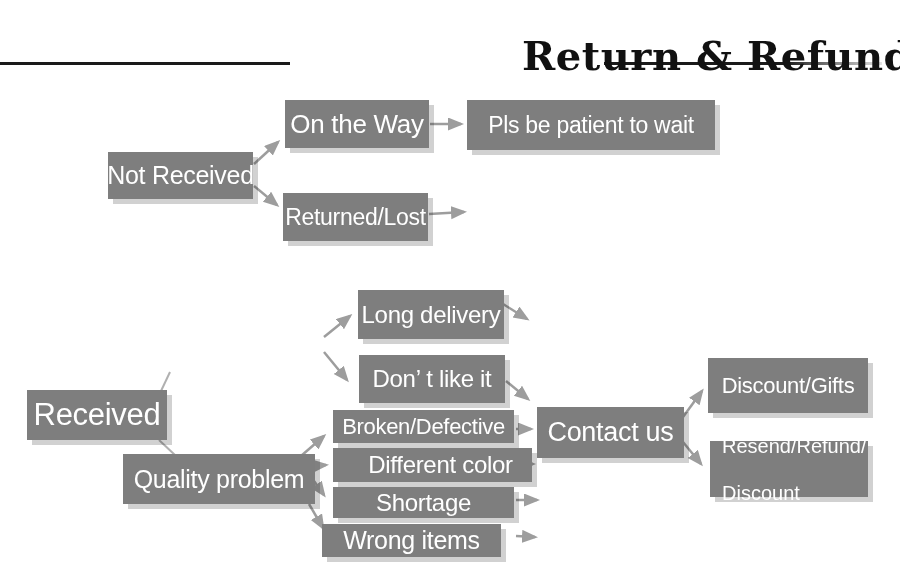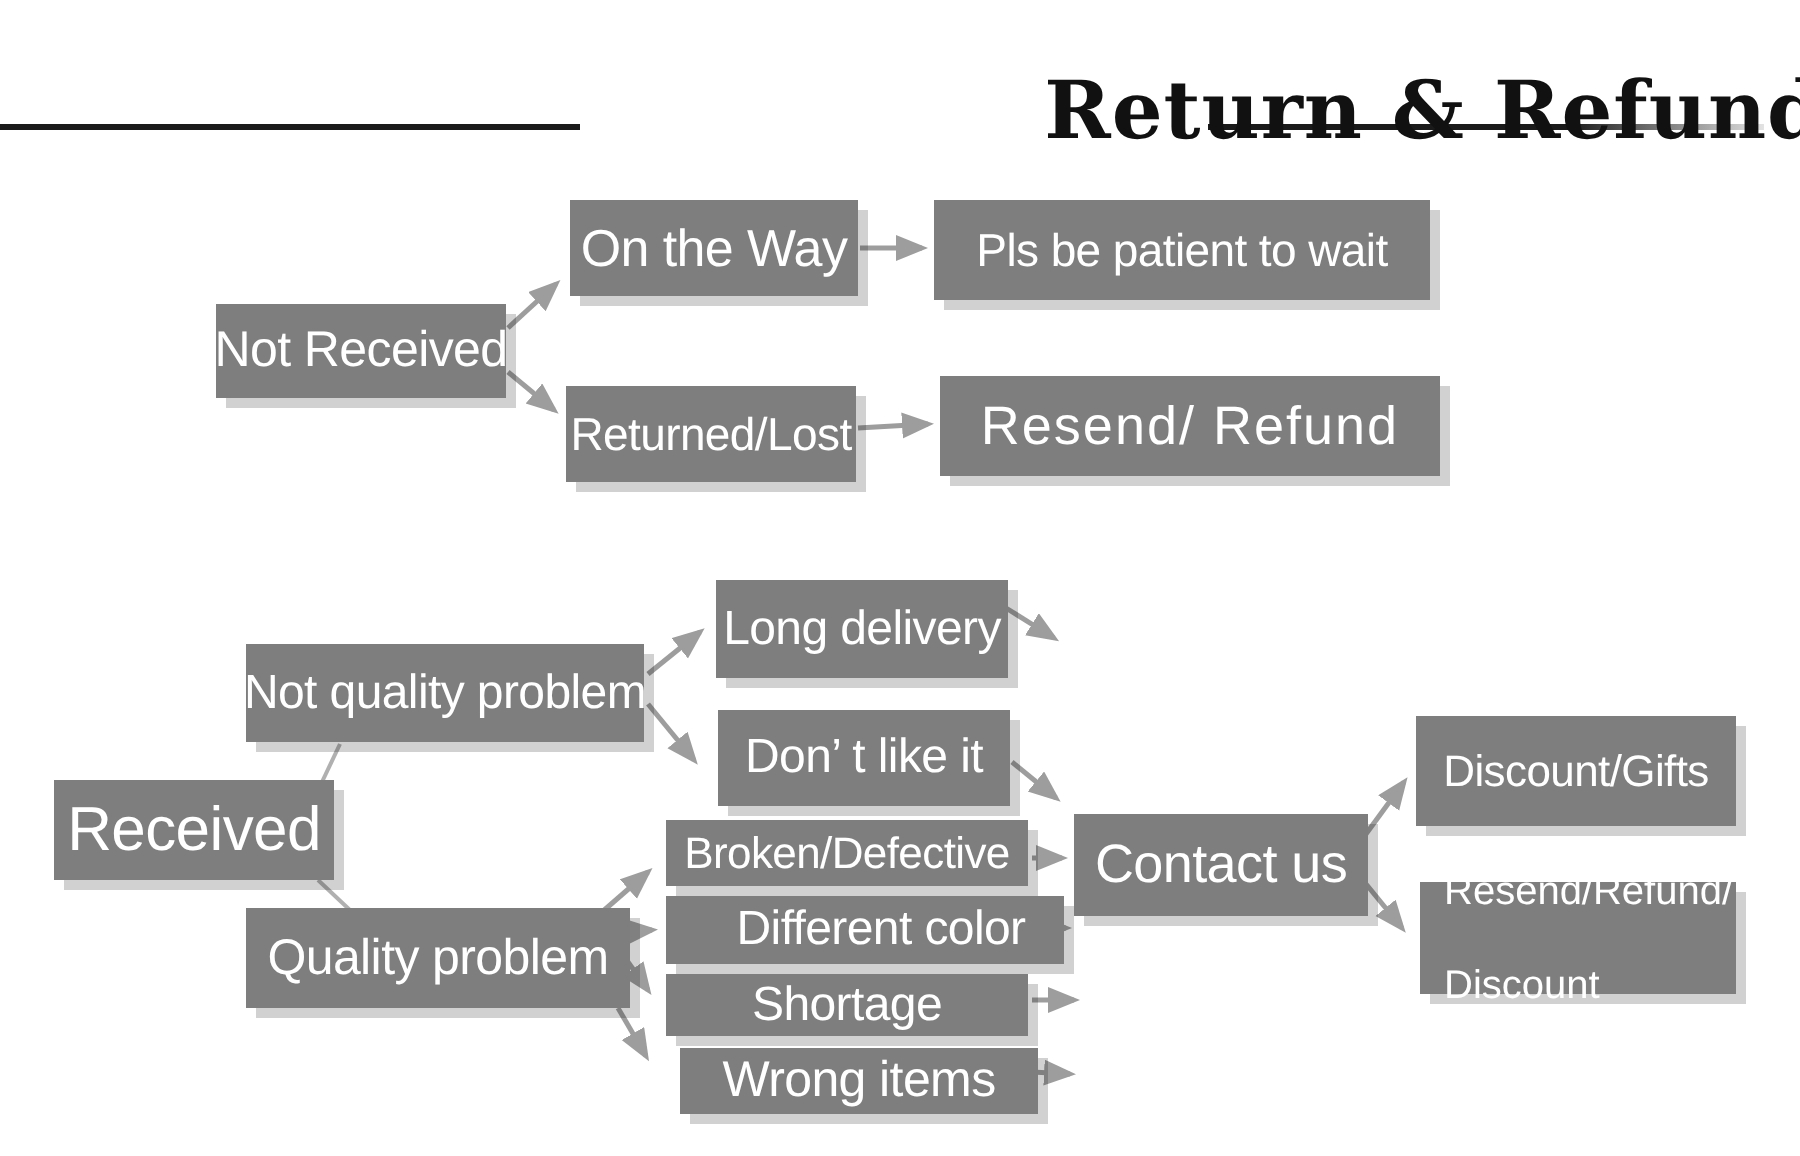--- a/index.html
+++ b/index.html
@@ -91,31 +91,29 @@
     <line x1="516" y1="536" x2="535" y2="537" marker-end="url(#ah)"></line>
 
     <line x1="683" y1="417" x2="702" y2="391" marker-end="url(#ah)"></line>
     <line x1="683" y1="442" x2="701" y2="464" marker-end="url(#ah)"></line>
   </svg>
 
   <div class="node" style="left:285px;top:100px;width:144px;height:48px;font-size:26px;">On the Way</div>
   <div class="node" style="left:108px;top:152px;width:145px;height:47px;font-size:25px;">Not Received</div>
   <div class="node" style="left:467px;top:100px;width:248px;height:50px;font-size:23px;">Pls be patient to wait</div>
   <div class="node" style="left:283px;top:193px;width:145px;height:48px;font-size:23px;">Returned/Lost</div>
-  <div class="node" style="left:470px;top:188px;width:250px;height:50px;font-size:27px;letter-spacing:1px;">Resend/ Refund</div>
 
   <div class="node" style="left:27px;top:390px;width:140px;height:50px;font-size:31px;">Received</div>
-  <div class="node" style="left:123px;top:322px;width:199px;height:49px;font-size:24px;">Not quality problem</div>
   <div class="node" style="left:358px;top:278px;width:146px;height:49px;font-size:24px;margin-top:12px;">Long delivery</div>
   <div class="node" style="left:359px;top:355px;width:146px;height:48px;font-size:24px;">Don’ t like it</div>
   <div class="node" style="left:123px;top:454px;width:192px;height:50px;font-size:25px;">Quality problem</div>
   <div class="node" style="left:333px;top:410px;width:181px;height:33px;font-size:22px;">Broken/Defective</div>
   <div class="node" style="left:333px;top:448px;width:183px;height:34px;font-size:24px;padding-left:16px;">Different color</div>
   <div class="node" style="left:333px;top:487px;width:181px;height:31px;font-size:24px;">Shortage</div>
-  <div class="node" style="left:340px;top:524px;width:179px;height:33px;font-size:25px;">Wrong items</div>
+  <div class="node" style="left:322px;top:524px;width:179px;height:33px;font-size:25px;">Wrong items</div>
   <div class="node" style="left:537px;top:407px;width:147px;height:51px;font-size:27px;">Contact us</div>
   <div class="node" style="left:708px;top:358px;width:160px;height:55px;font-size:22px;">Discount/Gifts</div>
   <div class="node two-line" style="left:710px;top:441px;width:158px;height:56px;font-size:20px;line-height:24px;">
     <span>Resend/Refund/</span>
     <span>Discount</span>
   </div>
 
 </div>
 
 </body></html>

